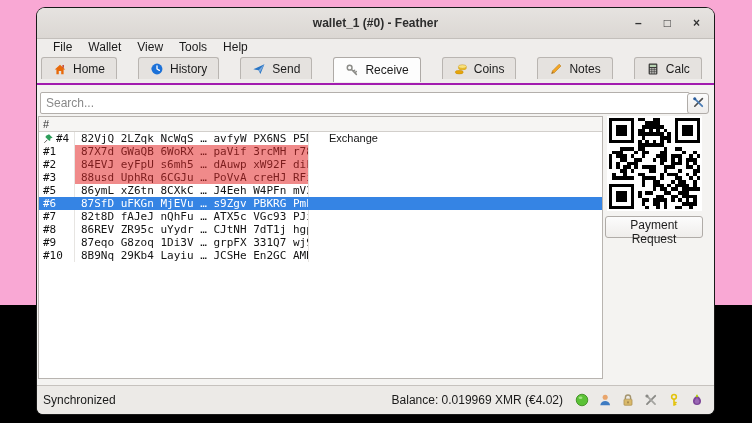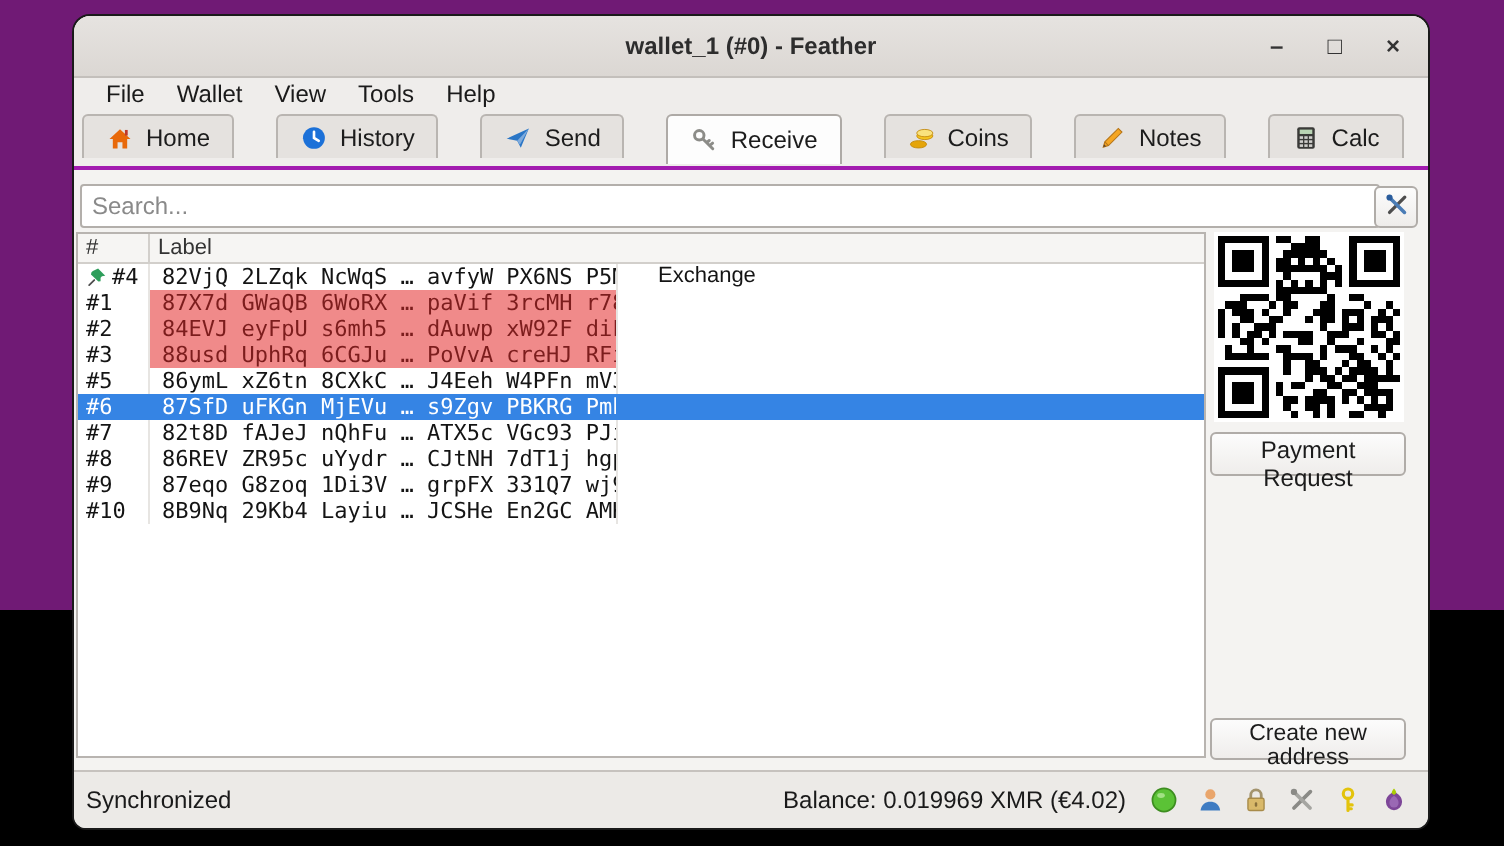--- a/index.html
+++ b/index.html
@@ -1,18 +1,18 @@
 <!DOCTYPE html>
 <html><head>
 <meta charset="utf-8">
 <style>
   html,body{margin:0;padding:0;}
   body{width:752px;height:423px;background:#000;overflow:hidden;
        font-family:"Liberation Sans",sans-serif;-webkit-font-smoothing:antialiased;}
-  .screen{position:relative;width:752px;height:305px;background:#701a75;}
+  .screen{position:relative;width:752px;height:305px;background:#f9a8d4;}
   .window{position:absolute;left:37px;top:8px;width:677px;height:406px;
           background:#f4f3f1;border-radius:8px 8px 6px 6px;
           box-shadow:0 0 0 1px #1a1a1a;display:flex;flex-direction:column;}
   
   .titlebar{position:relative;height:30px;flex:0 0 30px;
             background:linear-gradient(#e6e3e0,#dbd7d3);
             border-bottom:1px solid #c3bfbb;border-radius:8px 8px 0 0;}
   .titlebar .title{position:absolute;left:0;right:0;top:0;height:30px;line-height:30px;
                    text-align:center;font-size:12px;font-weight:bold;color:#2d2d2d;}
   .win-controls{position:absolute;right:14px;top:0;height:30px;display:flex;gap:22px;align-items:center;}
@@ -183,21 +183,20 @@
         <span><svg viewBox="0 0 16 16">
               <path d="M12.8 3.2 3.4 12.6" stroke="#4d4d4d" stroke-width="2" stroke-linecap="round"></path>
               <path d="M3.2 3.2l9.4 9.4" stroke="#4a7cb5" stroke-width="2.2" stroke-linecap="round"></path>
               <circle cx="3.4" cy="3.4" r="1.9" fill="#2a5c9c"></circle>
             </svg></span>
       </button>
 
       <div class="addr-table">
         <div class="thead" id="thead">
             <div class="th" style="width: 36px;">#</div>
-            <div class="th" style="width: 293px;">Label</div>
           </div>
         <div id="tbody">
             <div class="trow">
               <div class="td c1">
                 <span class="pin">
                   <svg viewBox="0 0 16 16">
                     <path d="M8.8 1.8 14 7l-2.4.5-1 1L10.6 11l-1.6.3L3.6 6.2 4 4.6l1-1 3.8-1.8z" fill="#2e9e5b"></path>
                     <path d="M6 10.2 2.3 13.9" stroke="#4d4d4d" stroke-width="1.3" stroke-linecap="round"></path>
                   </svg>
                 </span>
@@ -497,21 +496,20 @@
             <rect x="1" y="1" width="5" height="5" fill="#fff"></rect>
             <rect x="2" y="2" width="3" height="3" fill="#000"></rect>
             <rect x="18" y="0" width="7" height="7" fill="#000"></rect>
             <rect x="19" y="1" width="5" height="5" fill="#fff"></rect>
             <rect x="20" y="2" width="3" height="3" fill="#000"></rect>
             <rect x="0" y="18" width="7" height="7" fill="#000"></rect>
             <rect x="1" y="19" width="5" height="5" fill="#fff"></rect>
             <rect x="2" y="20" width="3" height="3" fill="#000"></rect>
           </svg></div>
       <button class="btn pay-btn">Payment Request</button>
-      <button class="btn create-btn">Create new address</button>
     </div>
 
     <div class="statusbar">
       <span>Synchronized</span>
       <div class="status-right">
         <span>Balance: 0.019969 XMR (€4.02)</span>
         <span id="status-icons" style="display:flex;gap:9px;align-items:center;margin-left:6px;">
             <span class="sicon">
               <svg viewBox="0 0 16 16">
                 <circle cx="8" cy="8" r="6.6" fill="#5bc236" stroke="#3d8d20" stroke-width="1"></circle>

